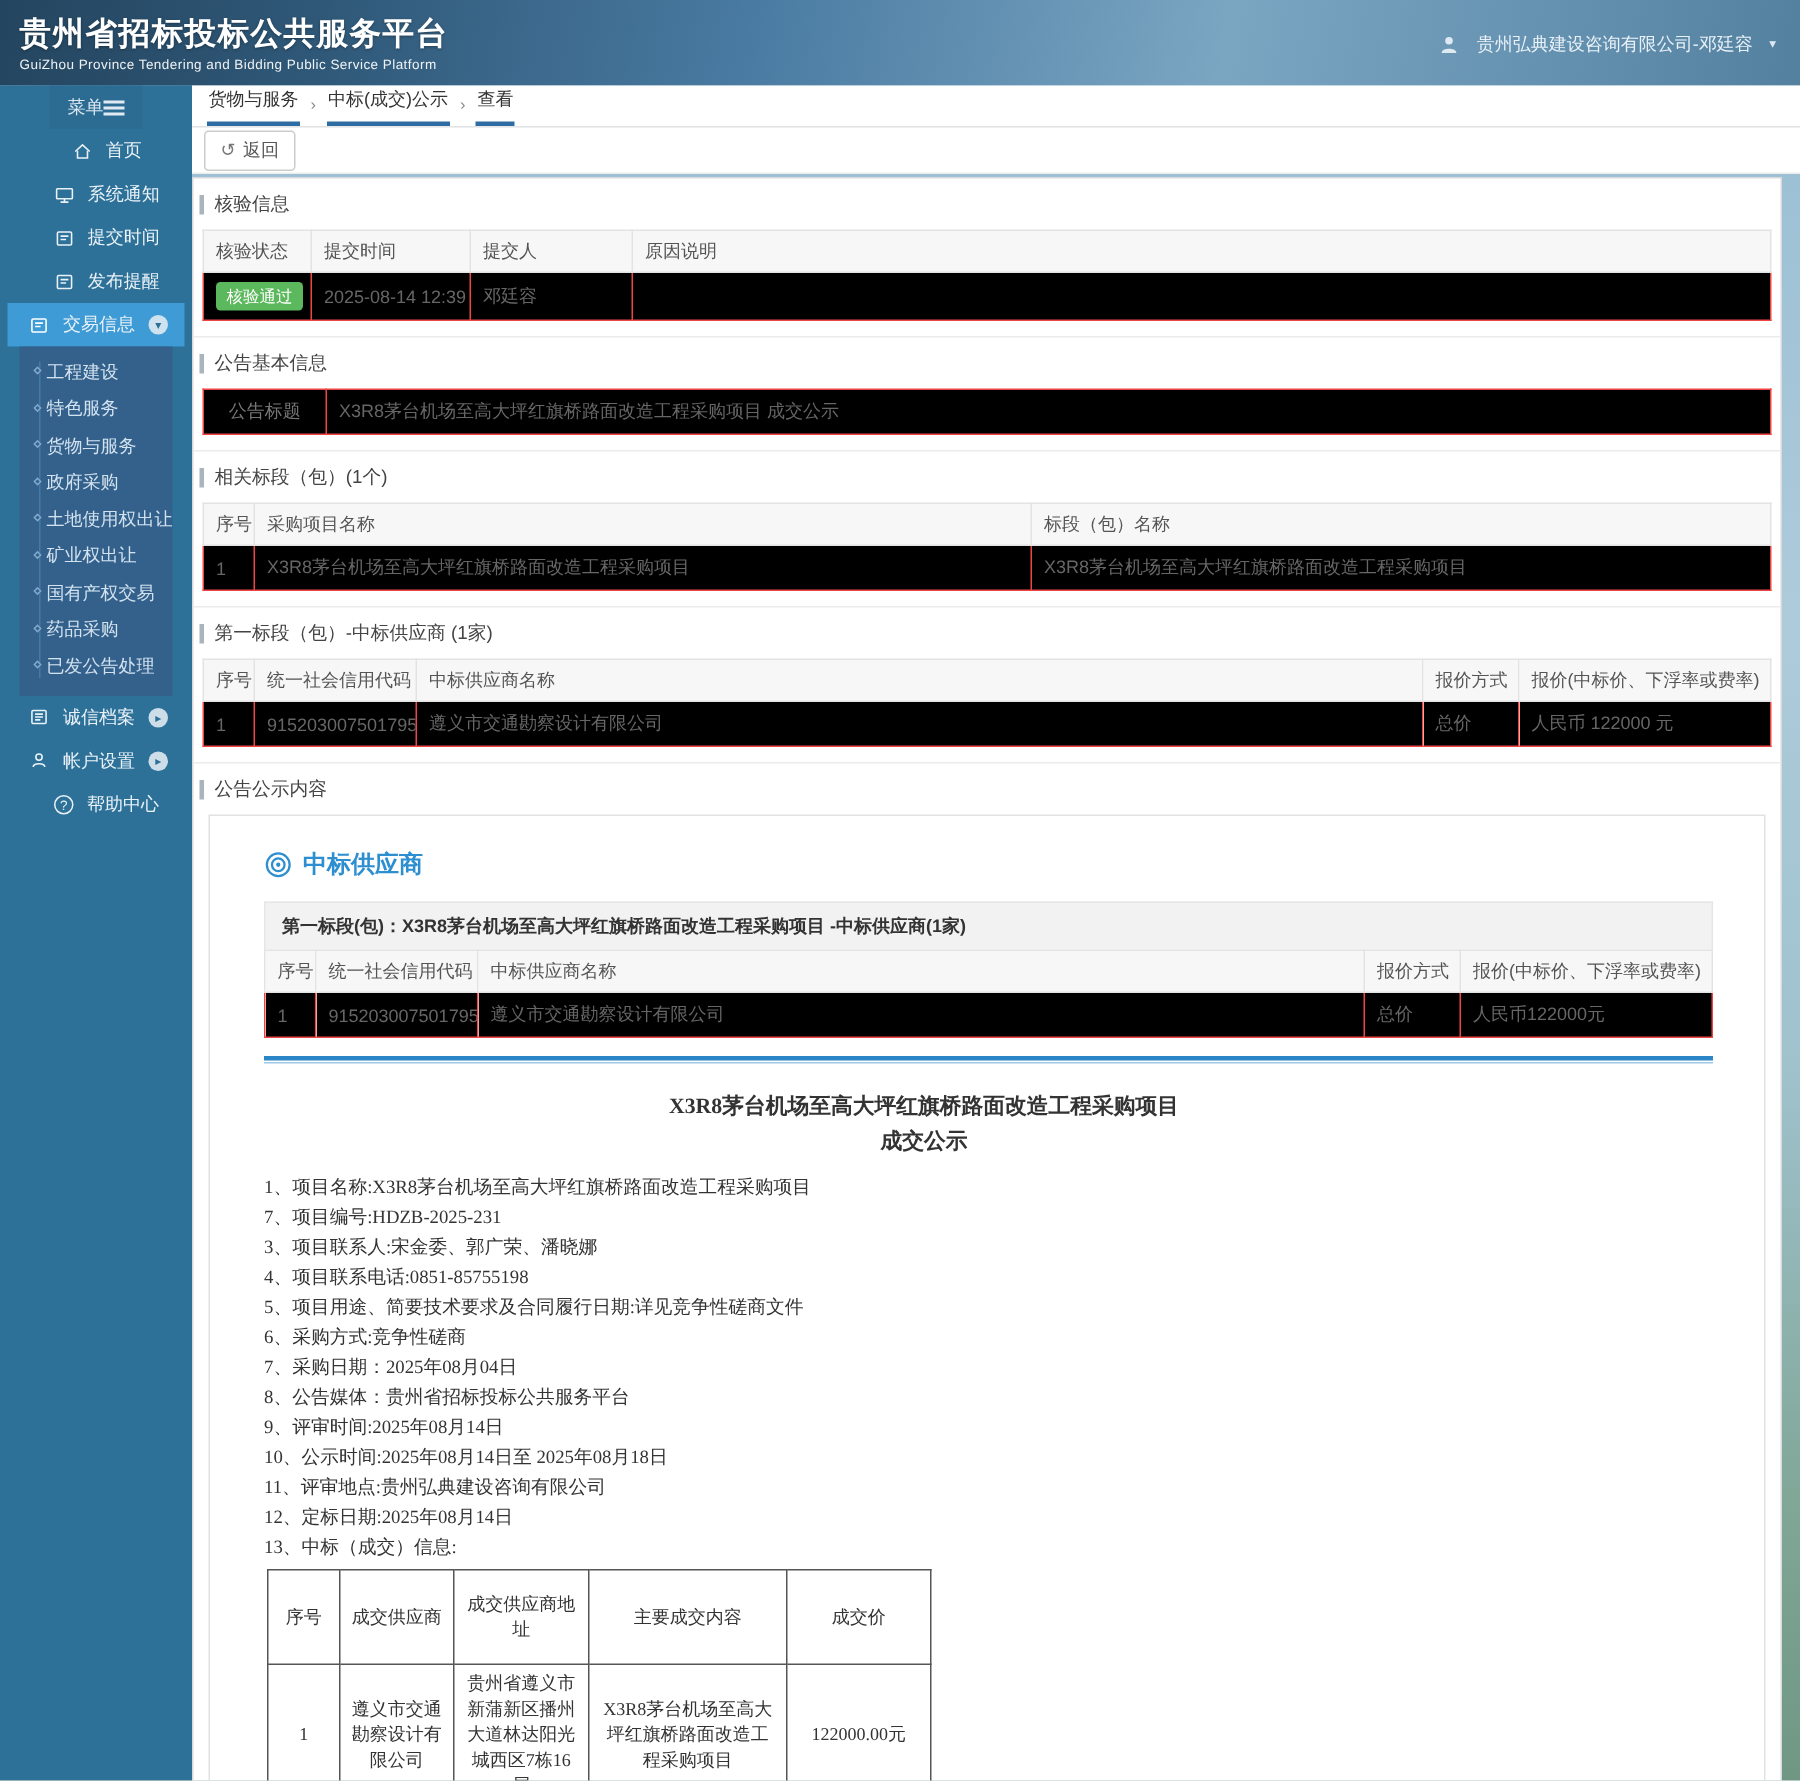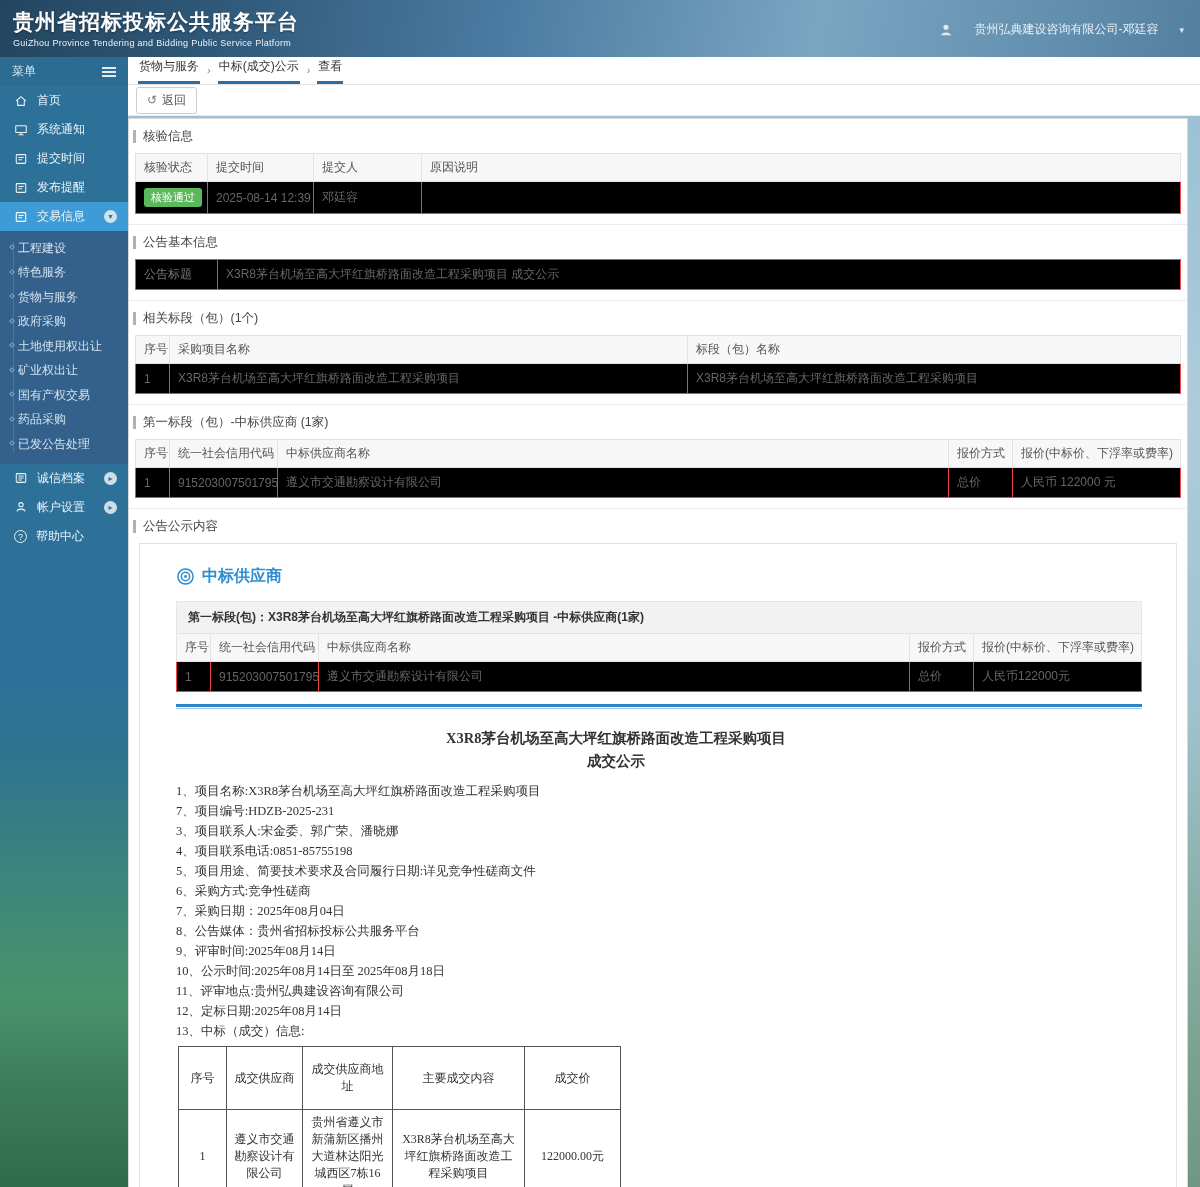--- a/index.html
+++ b/index.html
@@ -13,28 +13,28 @@
   }
 
   
   .header {
     position:absolute; top:0; left:0; right:0; height:57px;
     background: linear-gradient(100deg,#24455f 0%,#2f5878 18%,#4a7ba2 42%,#7ba6c2 68%,#628fae 88%,#54809f 100%);
   }
   .brand { position:absolute; left:13px; top:8px; }
   .brand-title { font-size:21px; font-weight:bold; color:#fff; letter-spacing:1px; text-shadow:0 1px 2px rgba(0,0,0,.35); }
   .brand-sub { font-size:9px; color:rgba(255,255,255,.92); margin-top:2px; letter-spacing:.3px; }
-  .user { position:absolute; right:16px; top:21px; display:flex; align-items:center; gap:21px; color:#e8f1f8; font-size:12px; cursor:pointer;text-align:right; }
+  .user { position:absolute; right:16px; top:21px; display:flex; align-items:center; gap:11px; color:#e8f1f8; font-size:12px; cursor:pointer;text-align:right; }
   .user svg { width:14px; height:14px; }
   .user .caret { font-size:9px; color:#dfe9f2; }
 
   
   .sidebar {
     position:absolute; top:57px; left:0; width:128px; bottom:0;
-    background:#2d7199; display:flex; flex-direction:column;
+    background:#2d7199; display:flex; flex-direction:column;align-items:center;
   }
   .menu-head { height:29px; flex:none; display:flex; align-items:center; justify-content:space-between; padding:0 12px; color:#d9e7f1; background:#2c6c92; }
   .hamburger { width:14px; height:2px; background:#dfeaf2; box-shadow:0 -4px 0 #dfeaf2, 0 4px 0 #dfeaf2; cursor:pointer; }
   .nav-item { height:29px; flex:none; display:flex; align-items:center; padding-left:14px; gap:9px; color:#eaf2f8; cursor:pointer; }
   .nav-item svg { width:14px; height:14px; flex:none; }
   .nav-item.active { background:#3e9bd5; }
   .chev { margin-left:auto; margin-right:11px; width:13px; height:13px; border-radius:50%; background:rgba(223,234,242,.9); color:#2d6f96; font-size:8px; line-height:13px; text-align:center; flex:none; }
   .submenu { background:#33618c; padding:5px 0 7px; position:relative; flex:none; }
   .submenu::before { content:''; position:absolute; left:13px; top:10px; bottom:12px; width:1px; background:#4679a4; }
   .sub-item { height:24.5px; display:flex; align-items:center; padding-left:18px; color:#d3e2ef; position:relative; cursor:pointer; }
@@ -55,21 +55,21 @@
 
   .panel { background:#fff; border:1px solid #d9d9d9; margin:2px 12px 0 0; padding-bottom:26px; }
   .section + .section { margin-top:10px; border-top:1px solid #ececec; }
   .sec-title { display:flex; align-items:center; gap:7px; margin:9px 6px 8px 4px; font-size:12.5px; color:#444; }
   .sec-bar { width:3px; height:13px; background:#aab4bd; flex:none; }
 
   table.grid { width:calc(100% - 12px); margin:0 6px; border-collapse:collapse; table-layout:fixed; font-size:12px; color:#666; }
   table.grid th { background:#f7f7f7; font-weight:normal; color:#555; text-align:left; border:1px solid #e3e3e3; padding:5px 8px; white-space:nowrap; overflow:hidden; }
   table.grid td { border:1px solid #ef4444; background:#000000; padding:6px 8px; white-space:nowrap; overflow:hidden; }
   .badge { background:#5cb85c; color:#fff; font-size:11px; padding:2px 7px; border-radius:3px; display:inline-block; }
-  td.kv-label, th.kv-label { width:82px; background:#f5f5f5; text-align:left; color:#777; }
+  td.kv-label, th.kv-label { width:82px; background:#f5f5f5; text-align:center; color:#777; }
 
   .content-box { margin:4px 10px 0; border:1px solid #e2e2e2; padding:22px 34px 28px 36px; }
   .supplier-head { display:flex; align-items:center; gap:7px; color:#2e8fd0; font-size:16px; font-weight:bold; }
   .supplier-head svg { width:19px; height:19px; }
   .package-bar { margin-top:14px; background:#f2f2f2; border:1px solid #e6e6e6; border-bottom:none; padding:7px 11px; font-size:12px; font-weight:bold; color:#333; }
   table.inner { width:100%; margin:0; }
   .blue-rule { margin-top:12px; height:5px; border-top:3px solid #2b86c8; border-bottom:1px solid #9ec9e8; }
 
   .doc { width:880px; margin-top:18px; font-family:"Liberation Serif","DejaVu Serif",serif; color:#333; font-size:12.5px; }
   .doc-title { text-align:center; font-weight:bold; font-size:14.5px; line-height:23px; margin-bottom:8px; }

